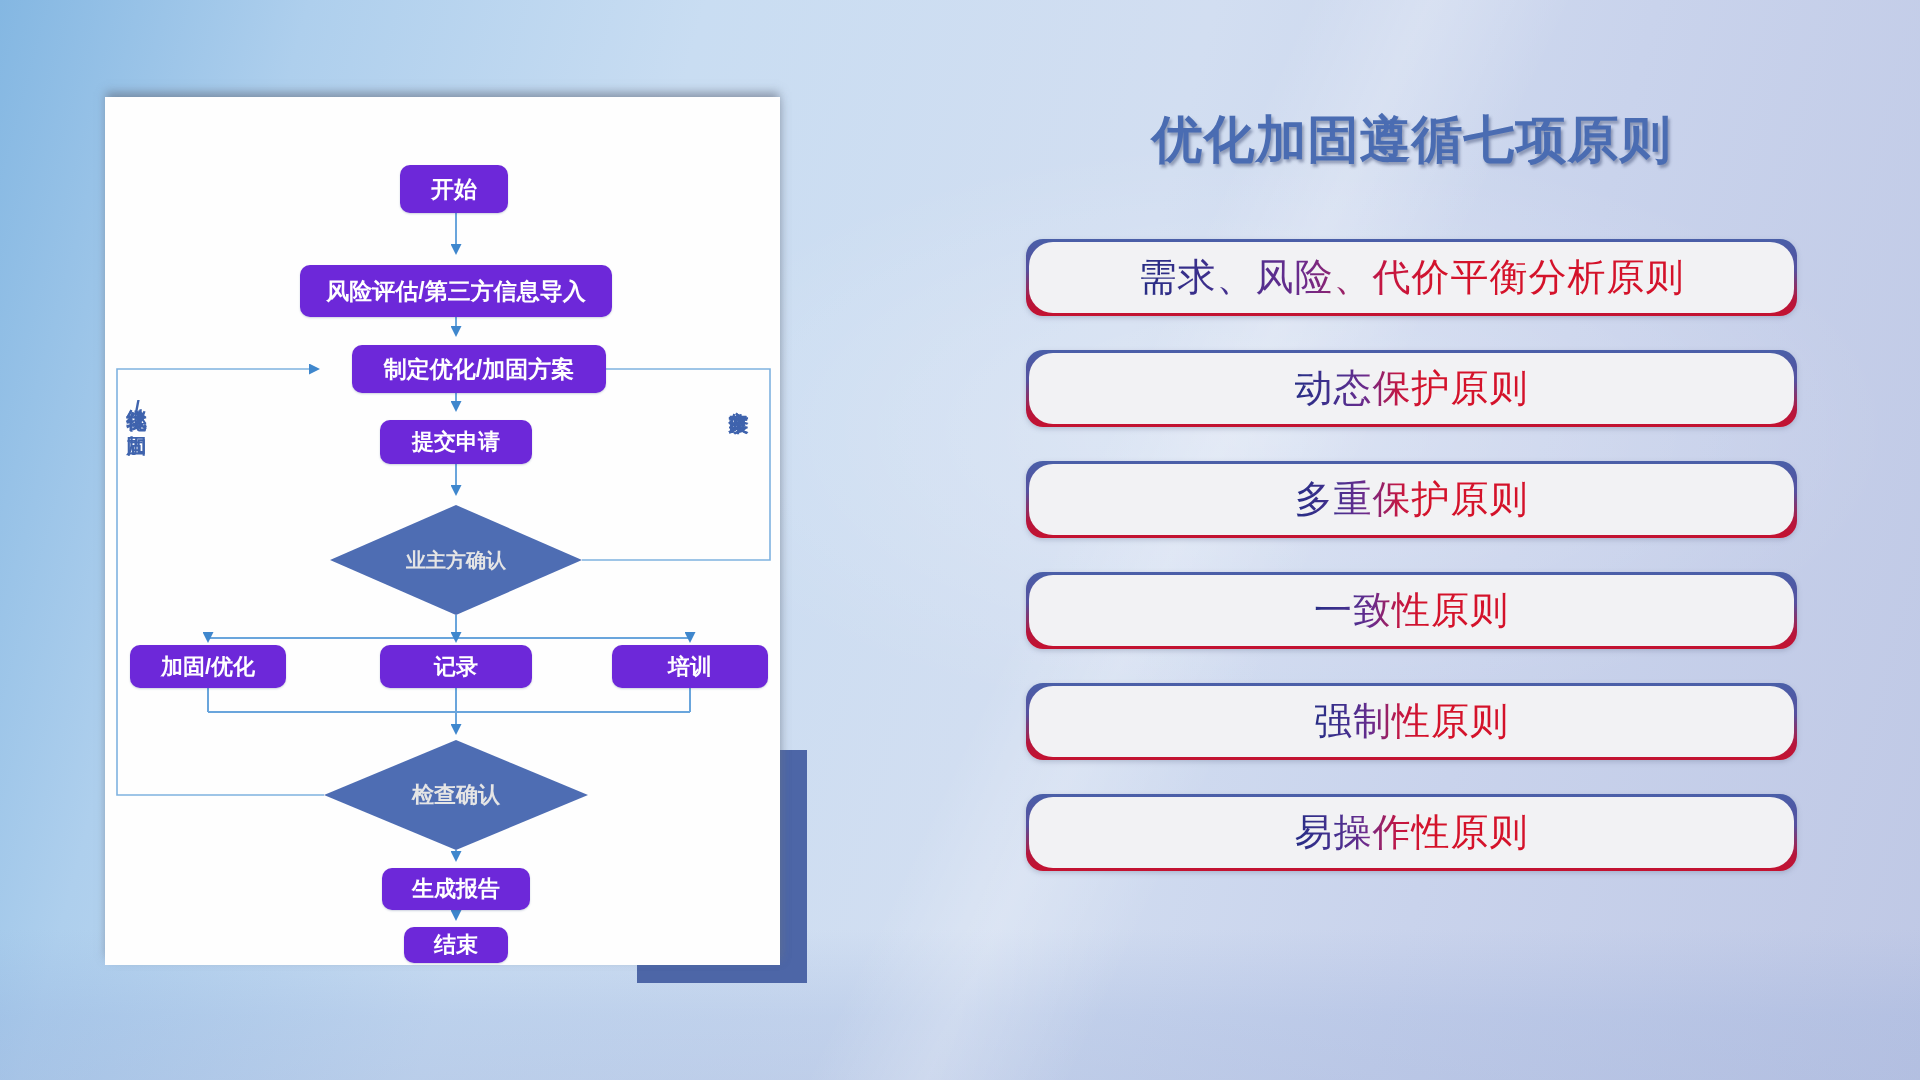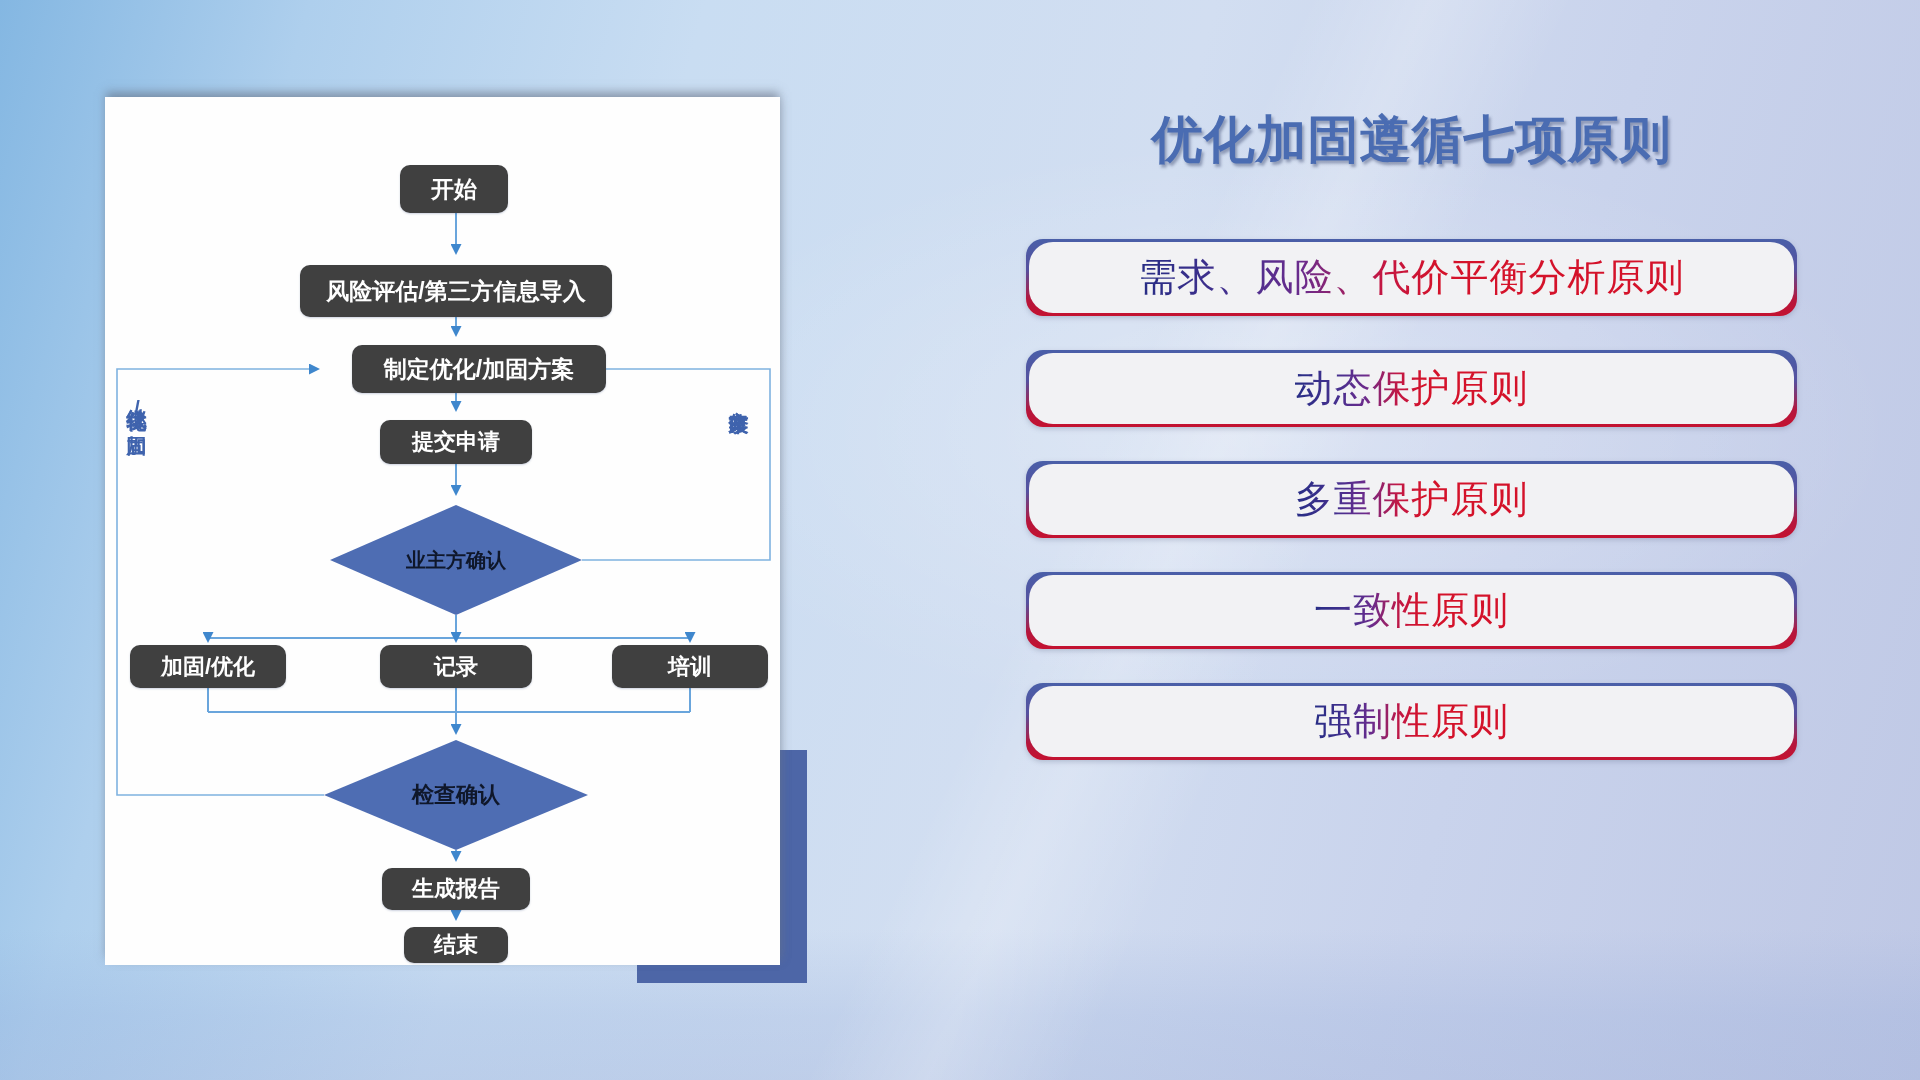--- a/index.html
+++ b/index.html
@@ -21,28 +21,28 @@
     background:#4d66a7;
   }
   .card{
     position:absolute;left:105px;top:97px;width:675px;height:868px;
     background:#fefefe;
     box-shadow:0 -6px 9px -1px rgba(96,106,122,.55), 6px 0 9px -4px rgba(120,130,150,.25);
   }
   .connectors{position:absolute;left:0;top:0;width:675px;height:868px;}
   .node{
     position:absolute;display:flex;align-items:center;justify-content:center;
-    background:#404040;color:#ffffff;font-weight:bold;font-size:22px;
+    background:#6d28d9;color:#ffffff;font-weight:bold;font-size:22px;
     border-radius:10px;text-align:center;line-height:1.05;
     box-shadow:0 1px 2px rgba(60,80,130,.25);
   }
   .node.big{font-size:23px;}
   .diamond{
     position:absolute;display:flex;align-items:center;justify-content:center;
-    background:#4e6db3;color:#0f172a;font-weight:bold;
+    background:#4e6db3;color:#e5e5e5;font-weight:bold;
     clip-path:polygon(50% 0,100% 50%,50% 100%,0 50%);
   }
   .vlabel{
     position:absolute;writing-mode:vertical-rl;text-orientation:upright;
     color:#3f63ad;font-weight:bold;font-size:20px;line-height:1;letter-spacing:1px;
   }
   
   .title{
     position:absolute;left:1026px;top:106px;width:771px;margin:0;
     text-align:center;font-size:51px;font-weight:bold;color:#4a6cb2;
@@ -160,15 +160,20 @@
     <div class="p-box">
       <div class="p-inner">
         <span class="p-text">一致性原则</span>
       </div>
     </div>
     <div class="p-box">
       <div class="p-inner">
         <span class="p-text">强制性原则</span>
       </div>
     </div>
+    <div class="p-box">
+      <div class="p-inner">
+        <span class="p-text">易操作性原则</span>
+      </div>
+    </div>
   </div>
 
 </div>
 
 </body></html>

